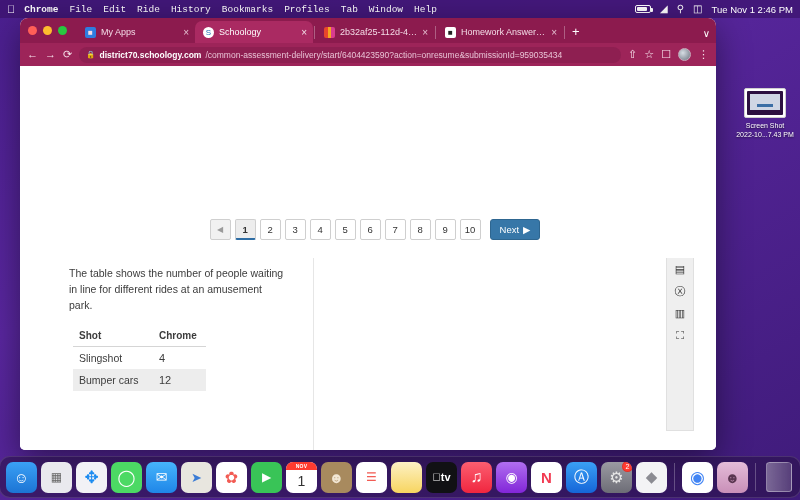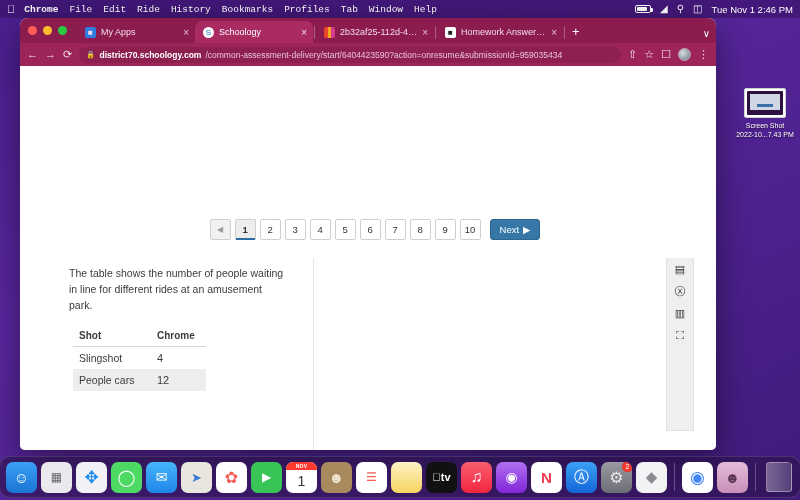--- a/index.html
+++ b/index.html
@@ -312,21 +312,21 @@
               <th>Shot</th>
               <th class="c2">Chrome</th>
             </tr>
           </thead>
           <tbody>
             <tr>
               <td>Slingshot</td>
               <td class="num c2">4</td>
             </tr>
             <tr class="odd">
-              <td>People cars</td>
+              <td>Bumper cars</td>
               <td class="num c2">12</td>
             </tr>
           </tbody>
         </table>
 
       </div>
 
       <div class="choices">
         <div class="choice">
           <span class="radio"></span>

